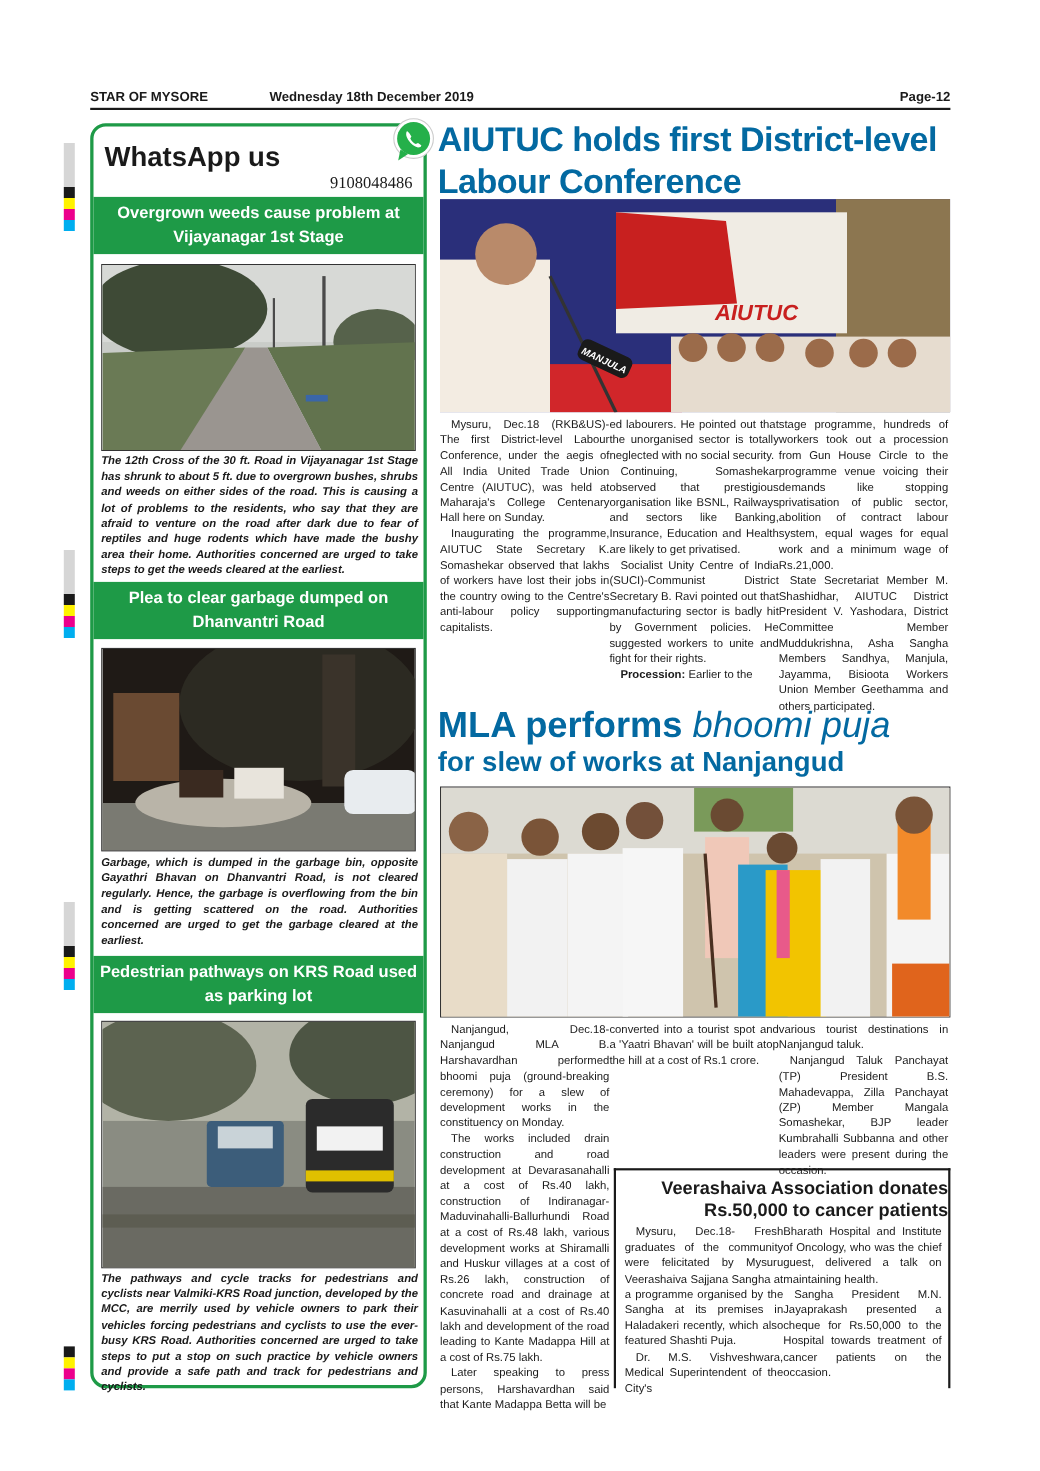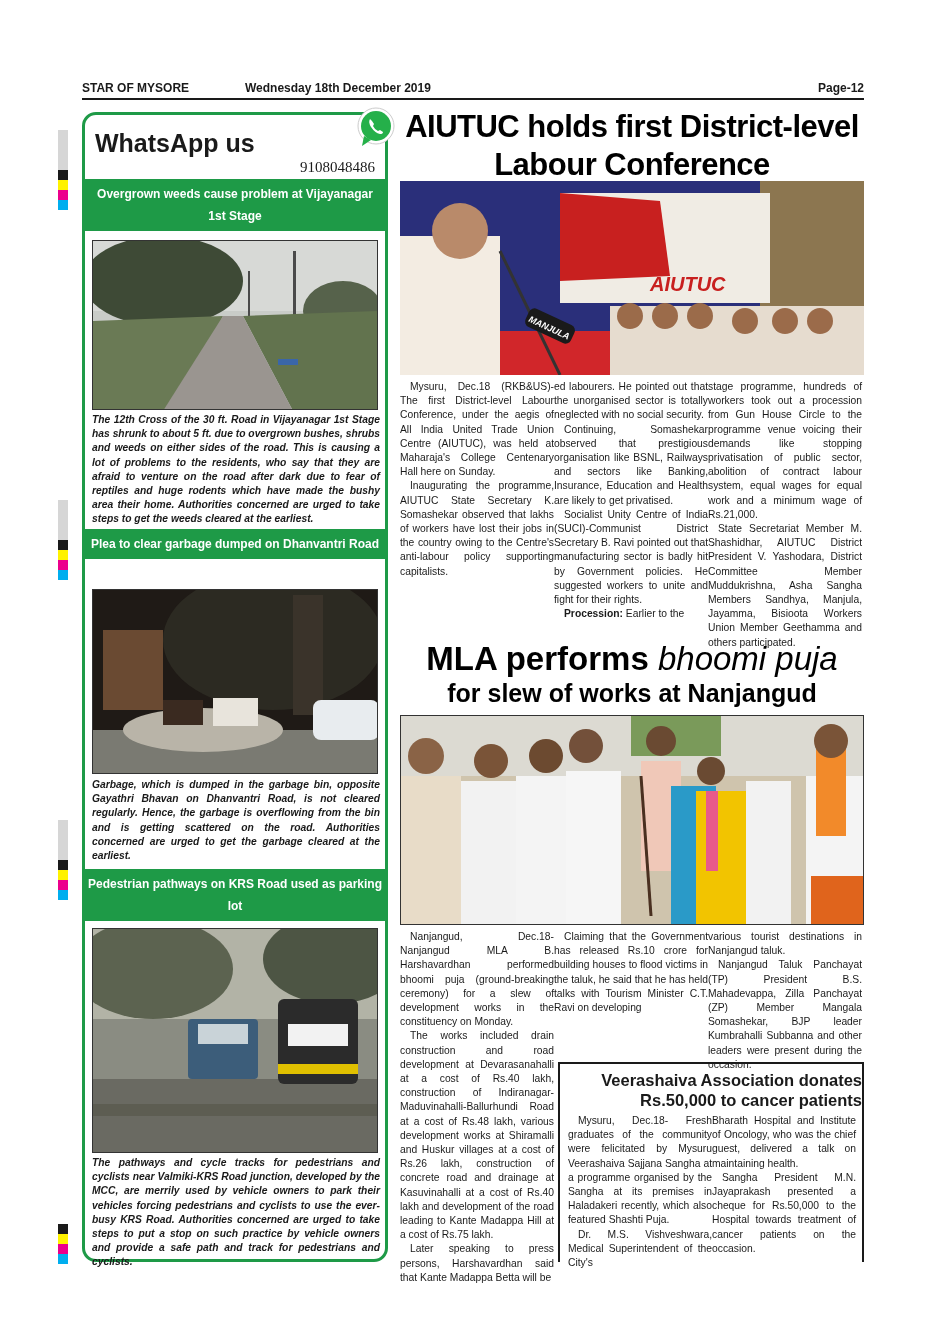--- a/index.html
+++ b/index.html
@@ -22,27 +22,27 @@
 
   
   .left-col { position: absolute; left: 82px; top: 112px; width: 306px; height: 1150px;
     border: 3px solid #1e9a47; border-radius: 14px; padding-left: 19px; }
   .wa-box { position: absolute; left: 4px; top: 4px; width: 292px; height: 62px; }
   .wa-title { position: absolute; left: 6px; top: 10px; font-size: 25px; font-weight: bold; color: #1a1a1a; }
   .wa-number { position: absolute; right: 6px; top: 40px; font-family: "Liberation Serif", serif; font-size: 15px; color: #1a1a1a; }
   .wa-icon { position: absolute; left: 356px; top: 106px; width: 40px; height: 46px; }
 
   .green-head { position: absolute; left: 0; width: 300px; background: #1e9a47; color: #ffffff;
-    text-align: center; font-weight: bold; font-size: 12px; line-height: 22px; padding: 4px 2px; }
+    text-align: center; font-weight: bold; font-size: 15px; line-height: 22px; padding: 4px 2px; }
   .photo { position: absolute; left: 7px; width: 286px; border: 1px solid #333; overflow: hidden; font-style: italic; }
   .caption { position: absolute; left: 7px; width: 288px; font-size: 10.3px; line-height: 14.2px;
     font-weight: bold; font-style: italic; text-align: justify; color: #1a1a1a; }
 
   
-  .headline { position: absolute; text-align: center; color: #000000; font-weight: bold; }
+  .headline { position: absolute; color: #0369a1; font-weight: bold; }
   .h1 { left: 398px; top: 108px; width: 468px; font-size: 31px; line-height: 38px; font-family: "Liberation Sans", sans-serif; letter-spacing: -0.5px; }
   .h2a { left: 398px; top: 640px; width: 468px; font-size: 33px; line-height: 38px; }
   .h2a i { font-weight: normal; }
   .h2b { left: 398px; top: 677px; width: 468px; font-size: 25px; line-height: 32px; }
 
   .cols { position: absolute; display: flex; }
   .col { flex: 1; font-size: 10.3px; line-height: 14.2px; text-align: justify; color: #1a1a1a; }
   .col p { text-indent: 10px; }
 
   .vbox { position: absolute; left: 558px; top: 1062px; width: 306px; height: 200px;
@@ -221,21 +221,21 @@
     <line x1="240" y1="60" x2="250" y2="200" stroke="#4a3020" stroke-width="3"></line>
   </svg>
 </div>
 <div class="cols" style="left:400px;top:930px;width:462px;height:330px">
   <div class="col">
     <p>Nanjangud, Dec.18- Nanjangud MLA B. Harshavardhan performed bhoomi puja (ground-breaking ceremony) for a slew of development works in the constituency on Monday.</p>
     <p>The works included drain construction and road development at Devarasanahalli at a cost of Rs.40 lakh, construction of Indiranagar-Maduvinahalli-Ballurhundi Road at a cost of Rs.48 lakh, various development works at Shiramalli and Huskur villages at a cost of Rs.26 lakh, construction of concrete road and drainage at Kasuvinahalli at a cost of Rs.40 lakh and development of the road leading to Kante Madappa Hill at a cost of Rs.75 lakh.</p>
     <p>Later speaking to press persons, Harshavardhan said that Kante Madappa Betta will be</p>
   </div>
   <div class="col">
-    <p>Claiming that the Government has released Rs.10 crore for building houses to flood victims in the taluk, he said that he has held talks with Tourism Minister C.T. Ravi on developing</p>
+    <p style="text-indent:0">converted into a tourist spot and a 'Yaatri Bhavan' will be built atop the hill at a cost of Rs.1 crore.</p>
   </div>
   <div class="col">
     <p style="text-indent:0">various tourist destinations in Nanjangud taluk.</p>
     <p>Nanjangud Taluk Panchayat (TP) President B.S. Mahadevappa, Zilla Panchayat (ZP) Member Mangala Somashekar, BJP leader Kumbrahalli Subbanna and other leaders were present during the occasion.</p>
   </div>
 </div>
 
 <div class="vbox">
   <div class="vbox-title">Veerashaiva Association donates Rs.50,000 to cancer patients</div>
   <div class="cols" style="left:8px;top:50px;width:288px">

